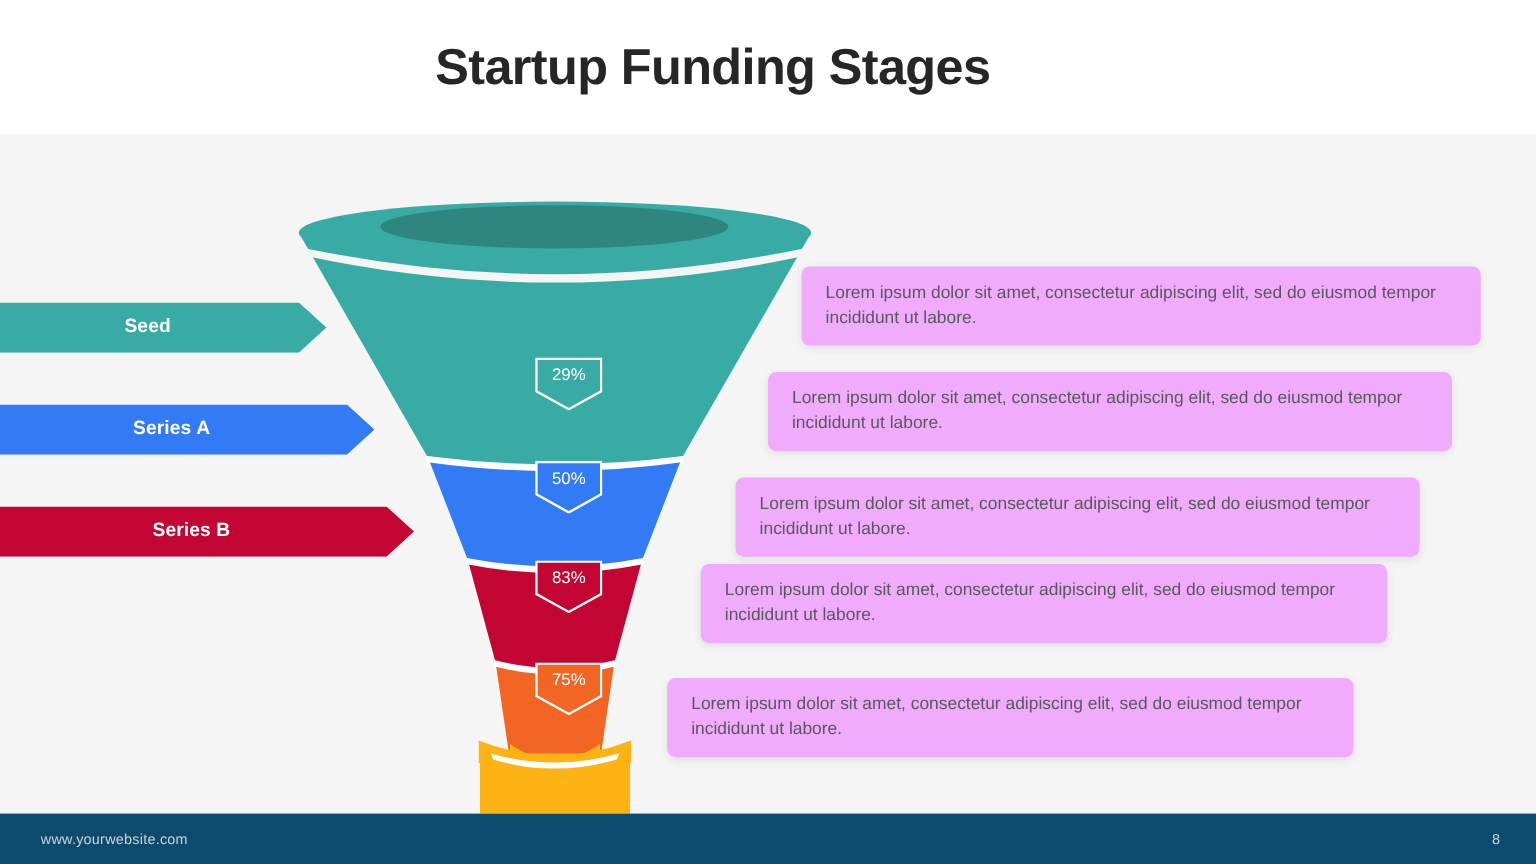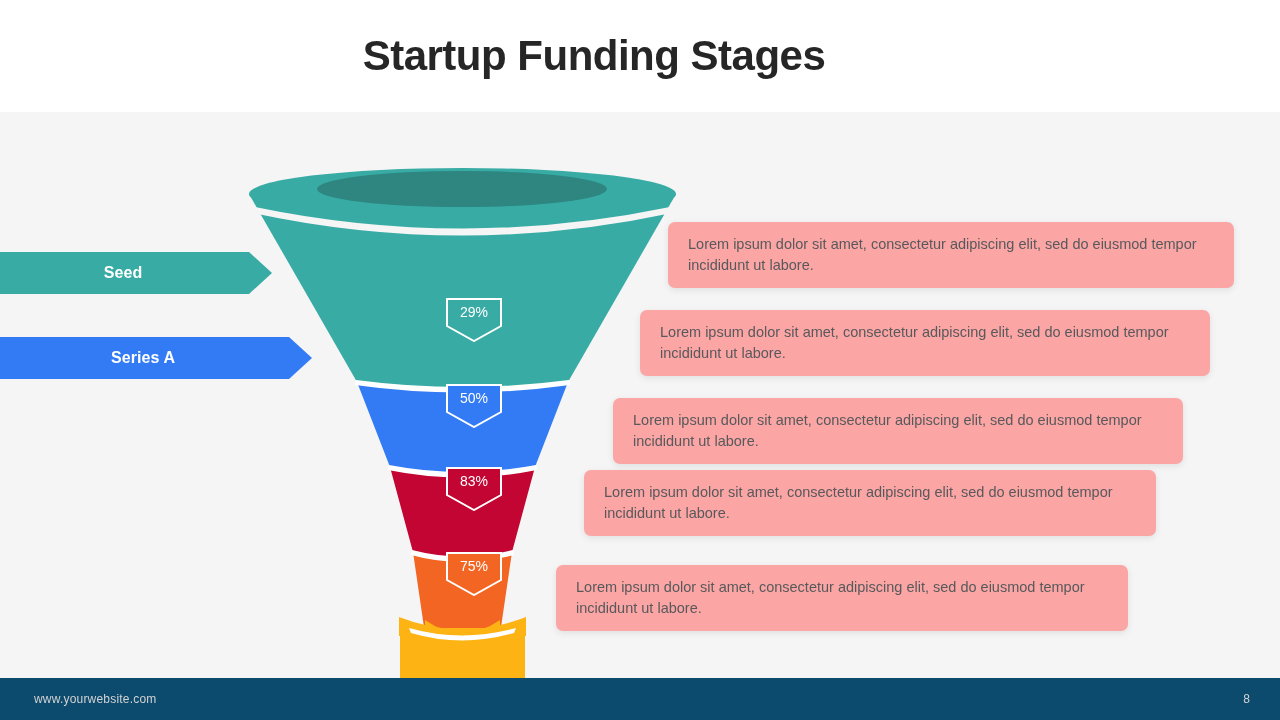--- a/index.html
+++ b/index.html
@@ -70,21 +70,21 @@
   .badge-shape { position:absolute; left:0; top:0; }
   .badge-text {
     position:relative; z-index:2;
     color:#ffffff; font-size:14px;
     margin-top:6px;
   }
 
   
   .card {
     position:absolute;
-    background:#fca5a5;
+    background:#f0abfc;
     border-radius:7px;
     box-shadow:0 2px 7px rgba(0,0,0,0.09);
     display:flex; align-items:center;
   }
   .card-text {
     font-size:14.5px; color:#58595b; line-height:1.42;
     padding:0 20px;
   }
 </style>
 </head>
@@ -131,20 +131,26 @@
     <span class="banner-text">Seed</span>
   </div>
 
   <div class="banner" style="top:225px; width:312px;">
     <svg class="banner-shape" viewBox="0 0 312 42" preserveAspectRatio="none">
       <path d="M 0,0 L 289,0 L 312,21 L 289,42 L 0,42 Z" fill="#337bf5"></path>
     </svg>
     <span class="banner-text">Series A</span>
   </div>
 
+  <div class="banner" style="top:310px; width:345px;">
+    <svg class="banner-shape" viewBox="0 0 345 42" preserveAspectRatio="none">
+      <path d="M 0,0 L 322,0 L 345,21 L 322,42 L 0,42 Z" fill="#c20532"></path>
+    </svg>
+    <span class="banner-text">Series B</span>
+  </div>
 
 
 
   <div class="badge" style="left:435px; top:186px;">
     <svg class="badge-shape" width="56" height="44" viewBox="0 0 56 44">
       <path d="M 1,1 L 55,1 L 55,28 L 28,43 L 1,28 Z" fill="#37aba4" stroke="#ffffff" stroke-width="2"></path>
     </svg>
     <span class="badge-text">29%</span>
   </div>
 

